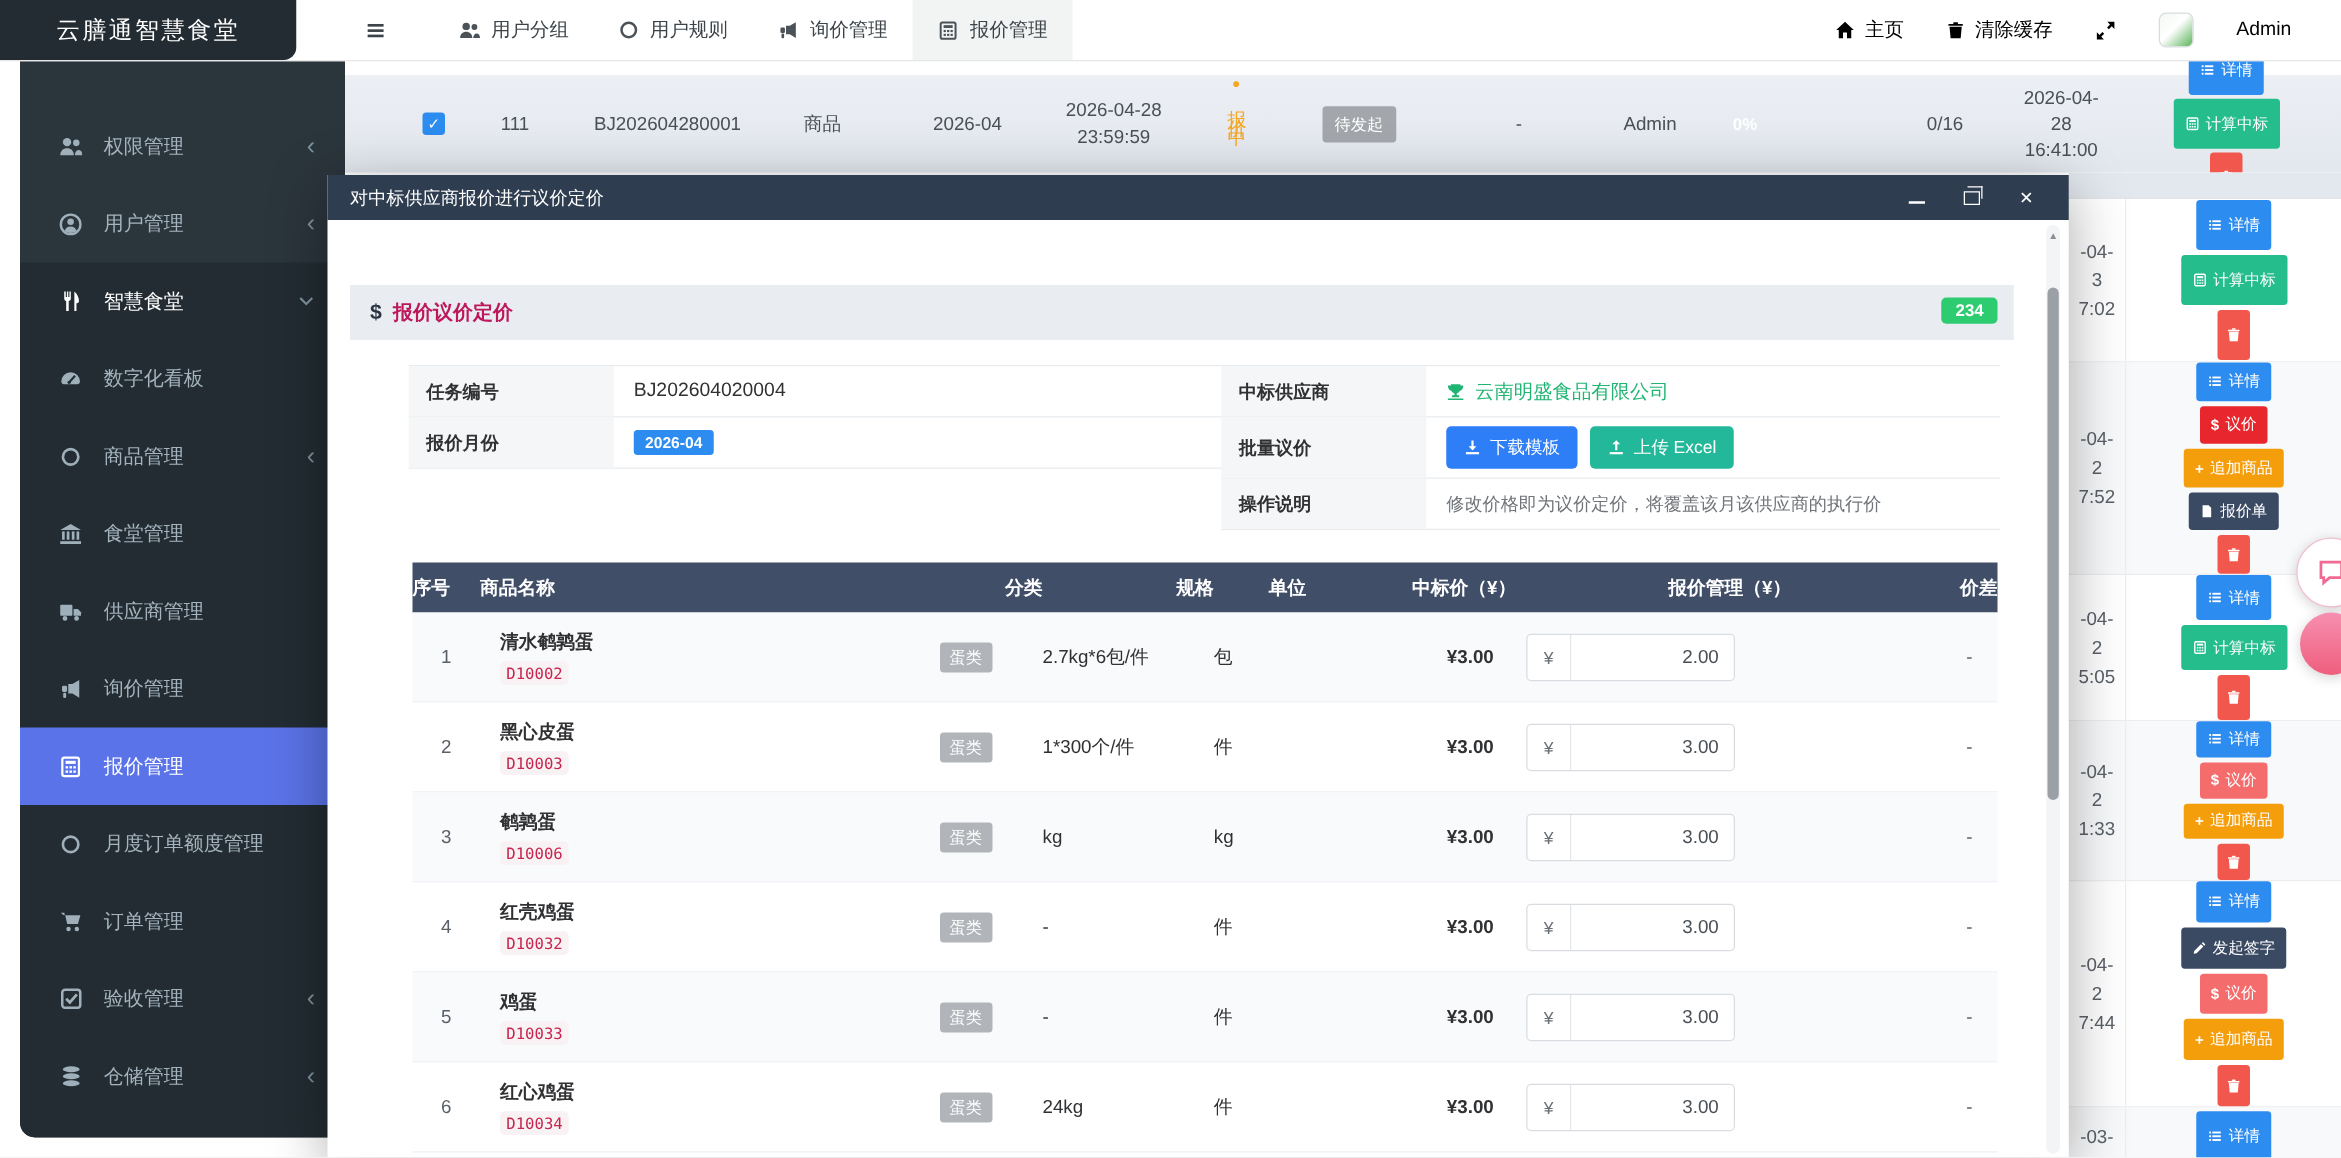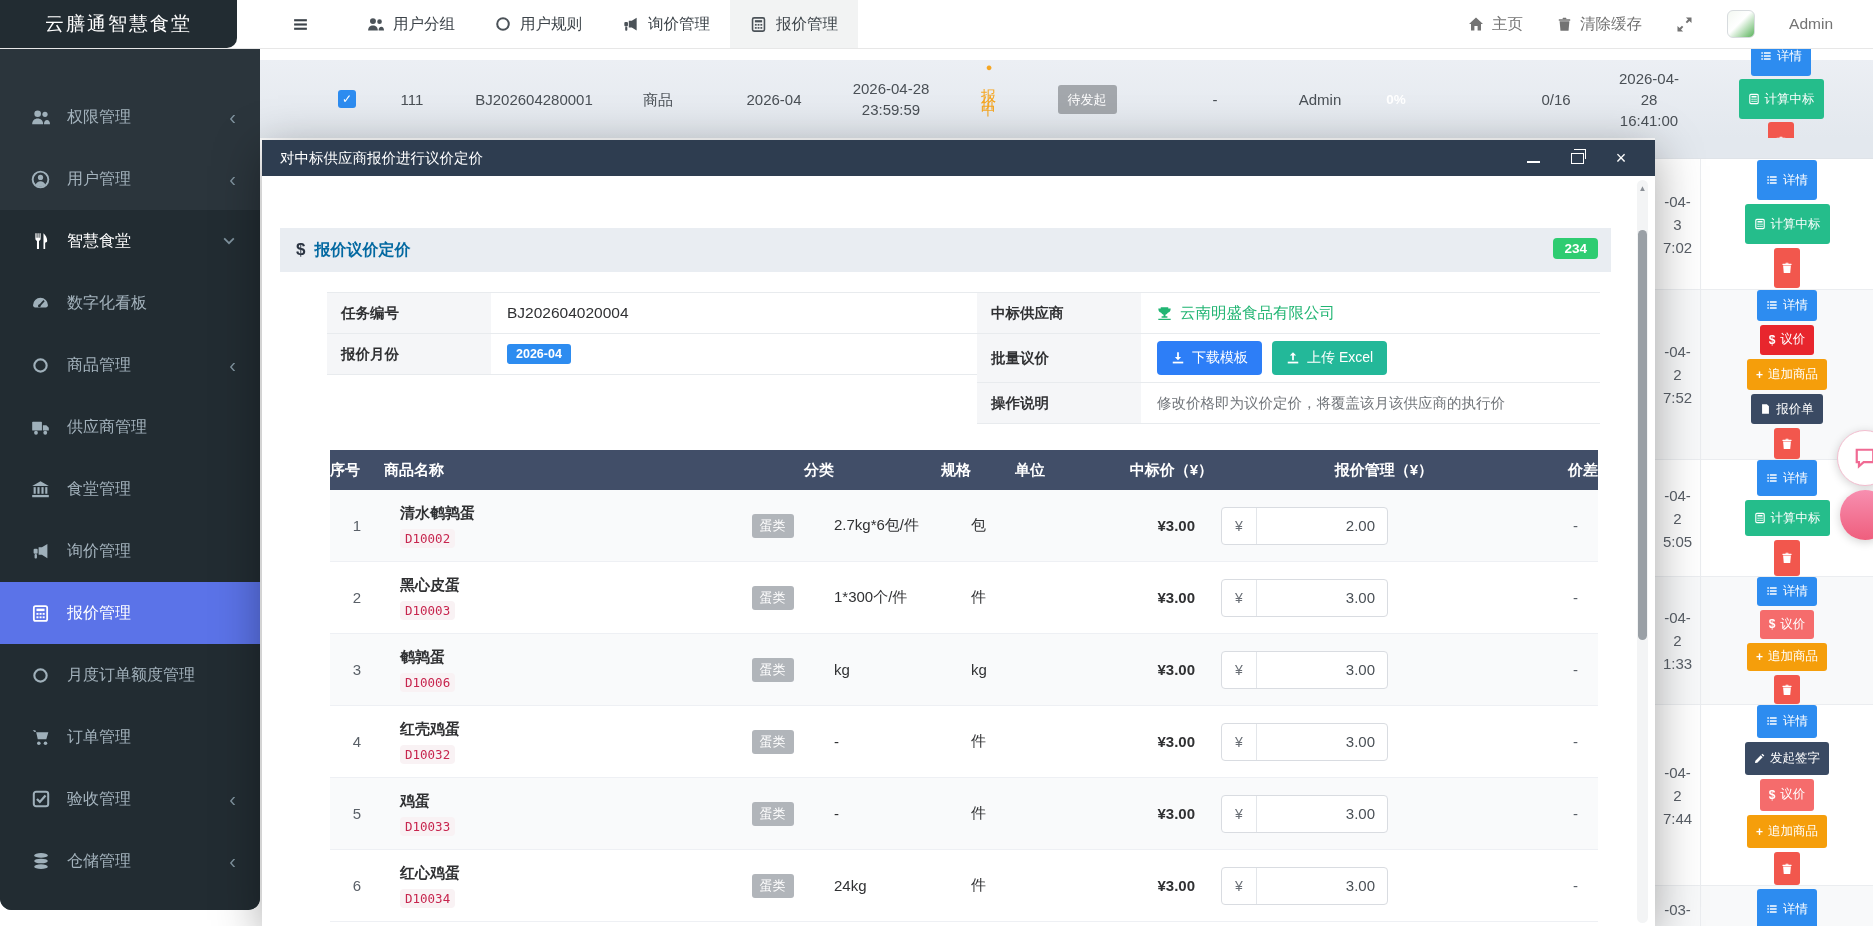--- a/index.html
+++ b/index.html
@@ -13,28 +13,28 @@
           border-bottom:1px solid #e7e7e7;display:flex;align-items:center;z-index:6;}
   .brand{width:237px;height:48px;background:#222c32;color:#fff;font-size:19px;letter-spacing:2px;
          display:flex;align-items:center;justify-content:center;border-radius:0 0 10px 0;flex:0 0 auto;}
   .hamburger{margin-left:55px;color:#3c4349;cursor:pointer}
   .topnav{display:flex;align-items:center;height:48px;margin-left:38px;}
   .topnav-item{display:flex;align-items:center;gap:9px;padding:0 20px;height:48px;color:#3c4349;
                font-size:15.5px;cursor:pointer;white-space:nowrap}
   .topnav-item .ic{color:#4b5258}
   .topnav-item.active{background:#f2f3f3;}
   .nav-right{margin-left:auto;display:flex;align-items:center;gap:34px;padding-right:40px;
-             color:#737373;font-size:15.5px;}
+             color:#000000;font-size:15.5px;}
   .nav-right .link{display:flex;align-items:center;gap:8px;cursor:pointer;white-space:nowrap}
   .avatar{width:26px;height:26px;border-radius:6px;border:1px solid #d7dbde;
           background:linear-gradient(135deg,#f3f8f2 0%,#ffffff 45%,#59b35a 100%);}
   .admin-name{cursor:pointer}
 
   
-  .sidebar{position:absolute;left:0;top:48px;width:260px;height:862px;background:#2b353c;
+  .sidebar{position:absolute;left:16px;top:48px;width:260px;height:862px;background:#2b353c;
            border-radius:0 0 12px 12px;z-index:5;overflow:hidden;}
   .side-panel{position:absolute;left:0;top:162px;right:0;bottom:0;background:#222c32;}
   .side-menu{position:absolute;left:0;top:38px;right:0;}
   .side-item{height:62px;display:flex;align-items:center;padding:0 24px 0 30px;color:#a4b3bd;
              font-size:16px;cursor:pointer;position:relative;white-space:nowrap}
   .side-item .ic{width:21px;margin-right:16px;display:flex;justify-content:center;color:#9fb0ba}
   .side-item .chev{margin-left:auto;font-size:20px;color:#7f929e;line-height:1}
   .side-item.head{color:#fff}
   .side-item.head .ic{color:#fff}
   .side-item.active{background:#5b73e8;color:#fff}
@@ -90,21 +90,21 @@
   .mc{cursor:pointer;display:flex;align-items:center;justify-content:center;width:16px;height:16px;color:#fff}
   .mc-min{width:13px;height:2px;background:#fff;margin-top:8px}
   .mc-max{width:11px;height:9px;border:1.5px solid #fff;position:relative;background:transparent}
   .mc-max::before{content:"";position:absolute;left:2px;top:-5px;width:11px;height:9px;border:1.5px solid #fff;
                   border-left:none;border-bottom:none}
   .mc-close{font-size:18px;line-height:1}
 
   .m-band{position:absolute;left:18px;right:44px;top:88px;height:44px;background:#e9edf2;
           display:flex;align-items:center;padding:0 16px;gap:9px;}
   .band-dollar{font-size:17px;font-weight:bold;color:#2b3442}
-  .band-title{font-size:16px;font-weight:bold;color:#0369a1}
+  .band-title{font-size:16px;font-weight:bold;color:#be185d}
   .band-badge{position:absolute;right:13px;top:10px;background:#2ecc71;color:#fff;font-weight:bold;
               font-size:13.5px;border-radius:4px;padding:3px 11px;}
 
   .m-info{position:absolute;left:65px;top:152px;right:55px;display:flex;}
   .itable{border-top:1px solid #e8ebee;}
   .it-left{width:650px;flex:0 0 auto}
   .it-right{flex:1}
   .irow{display:flex;border-bottom:1px solid #e8ebee;min-height:40px;align-items:stretch}
   .irow.tall{min-height:48px}
   .ilabel{width:150px;flex:0 0 auto;background:#f5f6f8;display:flex;align-items:center;padding-left:14px;
@@ -389,32 +389,32 @@
             <svg width="17" height="17" fill="currentColor">
               <use href="#i-circle"></use>
             </svg>
           </span>
         <span>商品管理</span>
         <span class="chev">‹</span>
       </div>
       <div class="side-item">
         <span class="ic">
             <svg width="19" height="19" fill="currentColor">
+              <use href="#i-bank"></use>
+            </svg>
+          </span>
+        <span>食堂管理</span>
+      </div>
+      <div class="side-item">
+        <span class="ic">
+            <svg width="19" height="19" fill="currentColor">
               <use href="#i-truck"></use>
             </svg>
           </span>
         <span>供应商管理</span>
-      </div>
-      <div class="side-item">
-        <span class="ic">
-            <svg width="19" height="19" fill="currentColor">
-              <use href="#i-bank"></use>
-            </svg>
-          </span>
-        <span>食堂管理</span>
       </div>
       <div class="side-item">
         <span class="ic">
             <svg width="19" height="19" fill="currentColor">
               <use href="#i-bullhorn"></use>
             </svg>
           </span>
         <span>询价管理</span>
       </div>
       <div class="side-item active">

